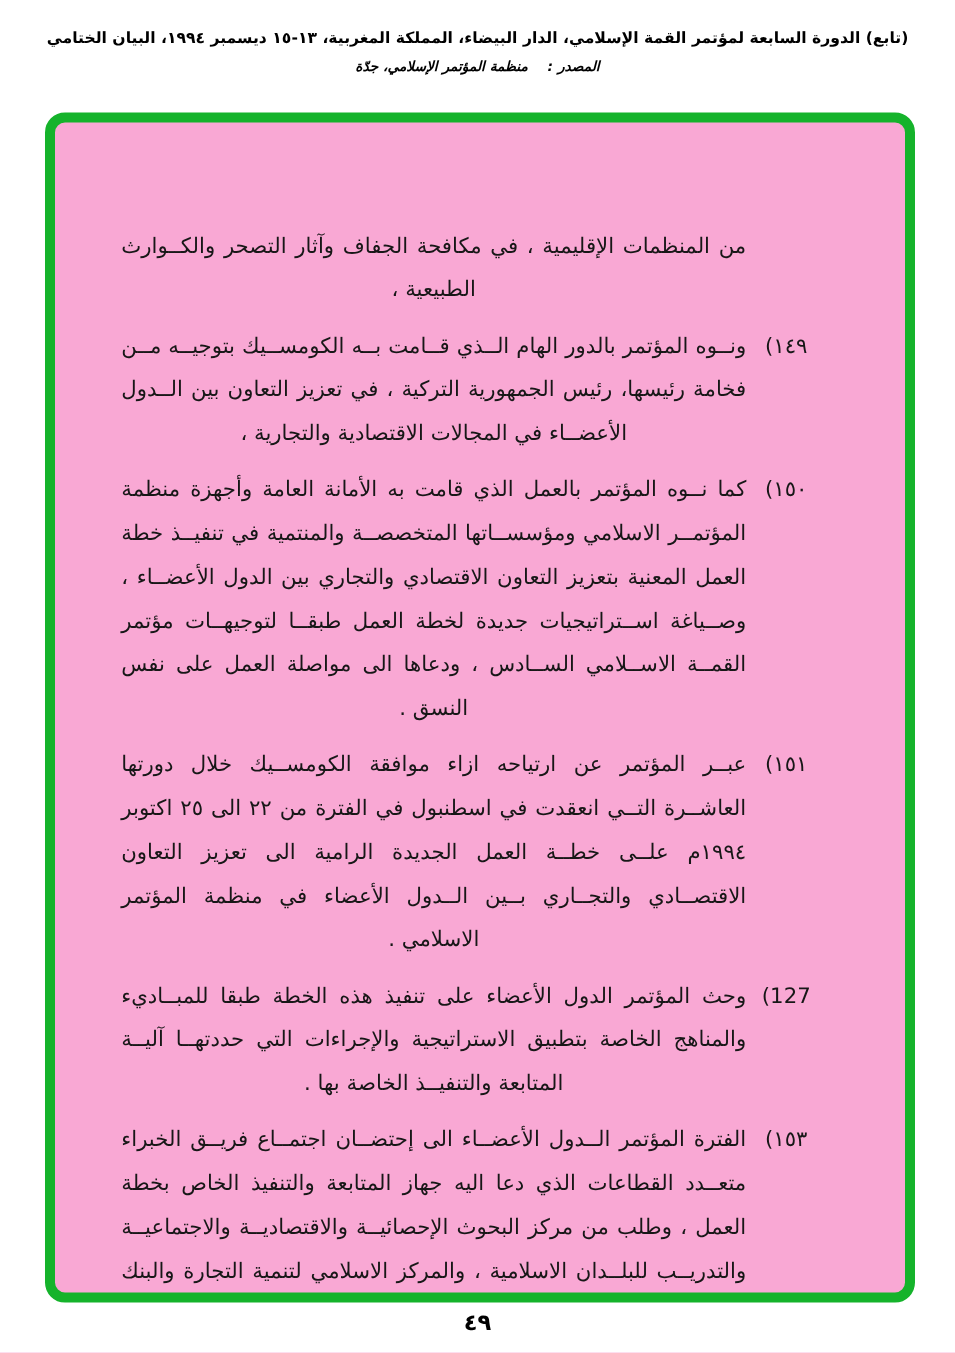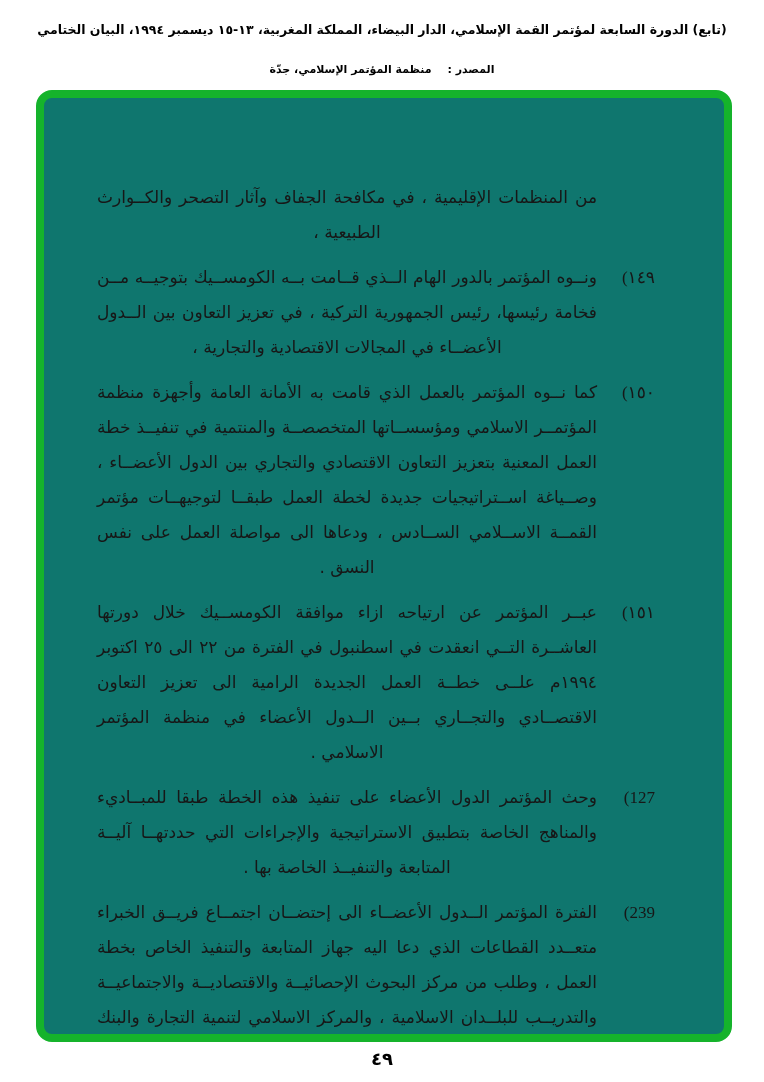--- a/index.html
+++ b/index.html
@@ -1,30 +1,30 @@
 <!DOCTYPE html>
 <html lang="ar"><head>
 <meta charset="utf-8">
 <style>
   html,body{margin:0;padding:0;}
   body{width:764px;height:1082px;background:#ffffff;font-family:"DejaVu Sans",sans-serif;}
   .page{position:relative;width:764px;height:1082px;background:#ffffff;overflow:hidden;}
 
   .doc-header{position:absolute;top:22px;left:0;right:0;text-align:center;direction:rtl;color:#000;}
   .h1{font-size:12.5px;font-weight:bold;letter-spacing:0;}
-  .h2{font-size:11px;font-weight:bold;margin-top:26px;}
+  .h2{font-size:11px;font-weight:bold;margin-top:10px;font-style:italic;}
   .h2 .src-label{margin-left:12px;}
 
   .frame{position:absolute;left:36px;top:90px;width:696px;height:952px;
          border:8px solid #15b32b;border-radius:16px;box-sizing:border-box;
-         background:#0f766e;overflow:hidden;}
+         background:#f9a8d4;overflow:hidden;}
   .content{direction:rtl;padding:82px 69px 0 53px;}
 
   .para{display:flex;margin-bottom:10px;font-size:17px;line-height:35px;color:#171717;}
-  .para .num{flex:0 0 52px;margin-left:6px;text-align:right;white-space:nowrap;font-family:Liberation Serif, serif;}
+  .para .num{flex:0 0 52px;margin-left:6px;text-align:center;white-space:nowrap;}
   .para .txt{flex:1;text-align:justify;text-align-last:center;}
   .para .em{font-weight:normal;}
 
   .pagenum{position:absolute;top:1048px;left:0;right:0;text-align:center;
            font-size:18px;font-weight:bold;color:#000;}
 </style>
 </head>
 <body>
 
 <div class="page">
@@ -53,21 +53,21 @@
         </div>
         <div class="para">
           <span class="num">١٥١)</span>
           <div class="txt"><span class="em">عبــر</span><span> المؤتمر عن ارتياحه ازاء موافقة الكومســيك خلال دورتها العاشــرة التــي انعقدت في اسطنبول في الفترة من ٢٢ الى ٢٥ اكتوبر ١٩٩٤م علــى خطــة العمل الجديدة الرامية الى تعزيز التعاون الاقتصــادي والتجــاري بــين الــدول الأعضاء في منظمة المؤتمر الاسلامي .</span></div>
         </div>
         <div class="para">
           <span class="num">127)</span>
           <div class="txt"><span class="em">وحث</span><span> المؤتمر الدول الأعضاء على تنفيذ هذه الخطة طبقا للمبــاديء والمناهج الخاصة بتطبيق الاستراتيجية والإجراءات التي حددتهــا آليــة المتابعة والتنفيــذ الخاصة بها .</span></div>
         </div>
         <div class="para">
-          <span class="num">239)</span>
+          <span class="num">١٥٣)</span>
           <div class="txt"><span class="em">الفترة</span><span> المؤتمر الــدول الأعضــاء الى إحتضــان اجتمــاع فريــق الخبراء متعــدد القطاعات الذي دعا اليه جهاز المتابعة والتنفيذ الخاص بخطة العمل ، </span><span class="em">وطلب</span><span> من مركز البحوث الإحصائيــة والاقتصاديــة والاجتماعيــة والتدريــب للبلــدان الاسلامية ، والمركز الاسلامي لتنمية التجارة والبنك الاسلامي للتنميــة</span></div>
         </div>
       </div>
   </div>
 
   <div class="pagenum">٤٩</div>
 
 </div>
 
 </body></html>

